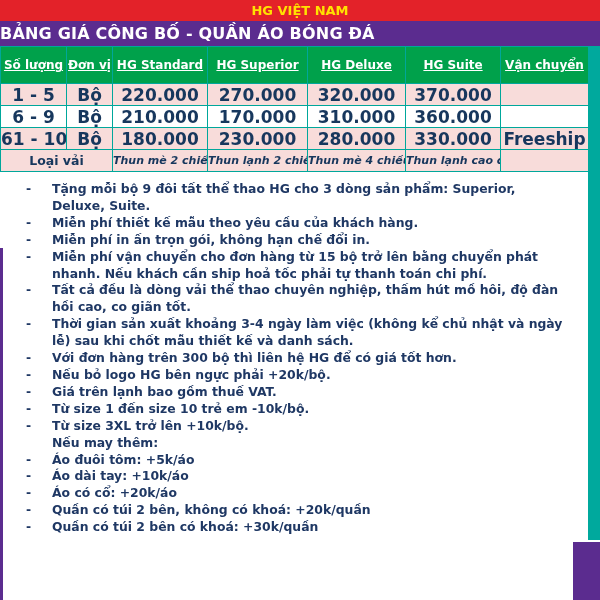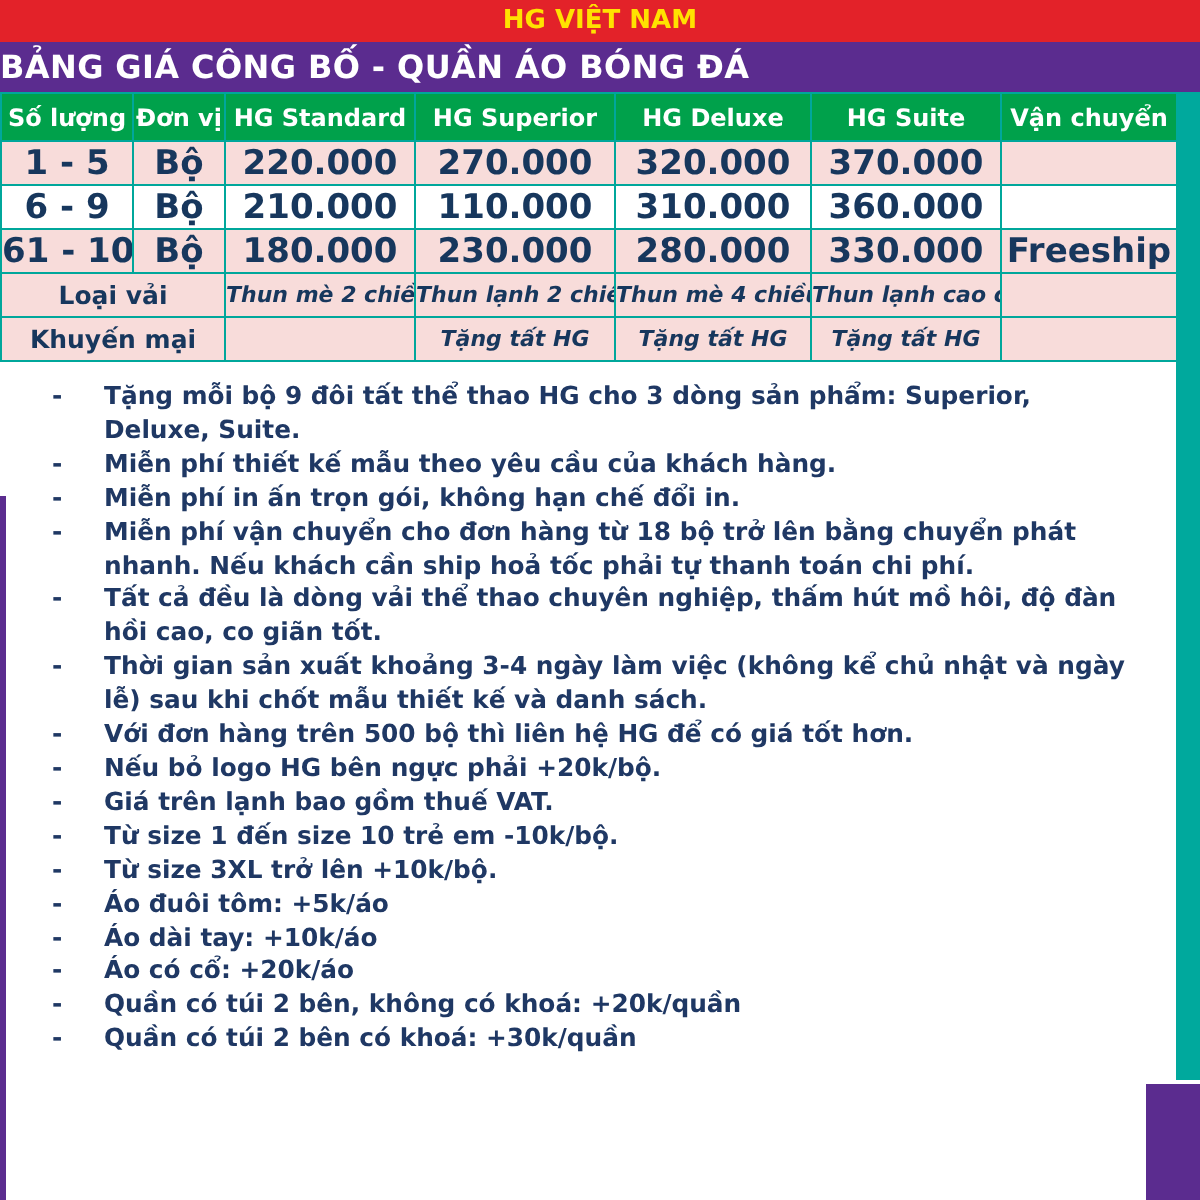--- a/index.html
+++ b/index.html
@@ -8,21 +8,21 @@
   .page { position:relative; width:600px; height:600px; background:#fff; overflow:hidden; }
 
   .bar-red { height:21px; background:#e32229; display:flex; align-items:center; justify-content:center;
              color:#ffe200; font-weight:700; font-size:13px; }
   .bar-purple { height:25px; background:#5b2c8f; display:flex; align-items:center; justify-content:flex-start;
                 color:#ffffff; font-weight:700; font-size:16px; letter-spacing:.2px; }
 
   table.price-table { border-collapse:collapse; width:588px; table-layout:fixed; }
   .price-table th, .price-table td { border:1px solid #00a79b; text-align:center; vertical-align:middle;
                                      overflow:hidden; white-space:nowrap; }
-  .price-table th { background:#00a14b; color:#fff; font-size:12px; height:24px; font-weight:700; }
+  .price-table th { background:#00a14b; color:#fff; font-size:12px; height:37px; font-weight:700;text-decoration:underline; }
   .price-table td { font-size:17px; height:22px; color:#17375d; font-weight:700; background:#ffffff; }
   tr.pink td { background:#f8dcda; }
   tr.hl td { font-size:13px; color:#000; }
   td.rowlabel { font-size:12.5px; }
   td.fabric, td.promo { font-style:italic; font-size:11px; }
 
   .notes { padding:9px 30px 0 0; }
   .note { display:flex; font-size:12.4px; font-weight:700; color:#1f3864; line-height:16.9px; }
   .note .dash { flex:0 0 52px; padding-left:26px; }
   .note .txt { flex:1; }
@@ -72,21 +72,21 @@
         <td>220.000</td>
         <td>270.000</td>
         <td>320.000</td>
         <td>370.000</td>
         <td></td>
       </tr>
       <tr>
         <td>6 - 9</td>
         <td>Bộ</td>
         <td>210.000</td>
-        <td>110.000</td>
+        <td>170.000</td>
         <td>310.000</td>
         <td>360.000</td>
         <td></td>
       </tr>
       <tr class="pink">
         <td>61 - 100</td>
         <td>Bộ</td>
         <td>180.000</td>
         <td>230.000</td>
         <td>280.000</td>
@@ -94,77 +94,73 @@
         <td>Freeship</td>
       </tr>
       <tr class="pink">
         <td class="rowlabel" colspan="2">Loại vải</td>
         <td class="fabric">Thun mè 2 chiều</td>
         <td class="fabric">Thun lạnh 2 chiều</td>
         <td class="fabric">Thun mè 4 chiều</td>
         <td class="fabric">Thun lạnh cao cấp</td>
         <td></td>
       </tr>
-      <tr class="pink">
-        <td class="rowlabel" colspan="2">Khuyến mại</td>
-        <td class="promo"></td>
-        <td class="promo">Tặng tất HG</td>
-        <td class="promo">Tặng tất HG</td>
-        <td class="promo">Tặng tất HG</td>
-        <td></td>
-      </tr>
     </tbody>
   </table>
 
   <div class="notes">
     <div class="note">
       <span class="dash">-</span>
       <span class="txt">Tặng mỗi bộ 9 đôi tất thể thao HG cho 3 dòng sản phẩm: Superior, Deluxe, Suite.</span>
     </div>
     <div class="note">
       <span class="dash">-</span>
       <span class="txt">Miễn phí thiết kế mẫu theo yêu cầu của khách hàng.</span>
     </div>
     <div class="note">
       <span class="dash">-</span>
       <span class="txt">Miễn phí in ấn trọn gói, không hạn chế đổi in.</span>
     </div>
     <div class="note">
       <span class="dash">-</span>
-      <span class="txt">Miễn phí vận chuyển cho đơn hàng từ 18 bộ trở lên bằng chuyển phát nhanh. Nếu khách cần ship hoả tốc phải tự thanh toán chi phí.</span>
+      <span class="txt">Miễn phí vận chuyển cho đơn hàng từ 15 bộ trở lên bằng chuyển phát nhanh. Nếu khách cần ship hoả tốc phải tự thanh toán chi phí.</span>
     </div>
     <div class="note">
       <span class="dash">-</span>
       <span class="txt">Tất cả đều là dòng vải thể thao chuyên nghiệp, thấm hút mồ hôi, độ đàn hồi cao, co giãn tốt.</span>
     </div>
     <div class="note">
       <span class="dash">-</span>
       <span class="txt">Thời gian sản xuất khoảng 3-4 ngày làm việc (không kể chủ nhật và ngày lễ) sau khi chốt mẫu thiết kế và danh sách.</span>
     </div>
     <div class="note">
       <span class="dash">-</span>
-      <span class="txt">Với đơn hàng trên 500 bộ thì liên hệ HG để có giá tốt hơn.</span>
+      <span class="txt">Với đơn hàng trên 300 bộ thì liên hệ HG để có giá tốt hơn.</span>
     </div>
     <div class="note">
       <span class="dash">-</span>
       <span class="txt">Nếu bỏ logo HG bên ngực phải +20k/bộ.</span>
     </div>
     <div class="note">
       <span class="dash">-</span>
       <span class="txt">Giá trên lạnh bao gồm thuế VAT.</span>
     </div>
     <div class="note">
       <span class="dash">-</span>
       <span class="txt">Từ size 1 đến size 10 trẻ em -10k/bộ.</span>
     </div>
     <div class="note">
       <span class="dash">-</span>
       <span class="txt">Từ size 3XL trở lên +10k/bộ.</span>
     </div>
 
+    <div class="note">
+      <span class="dash"></span>
+      <span class="txt">Nếu may thêm:</span>
+    </div>
 
     <div class="note">
       <span class="dash">-</span>
       <span class="txt">Áo đuôi tôm: +5k/áo</span>
     </div>
     <div class="note">
       <span class="dash">-</span>
       <span class="txt">Áo dài tay: +10k/áo</span>
     </div>
     <div class="note">

